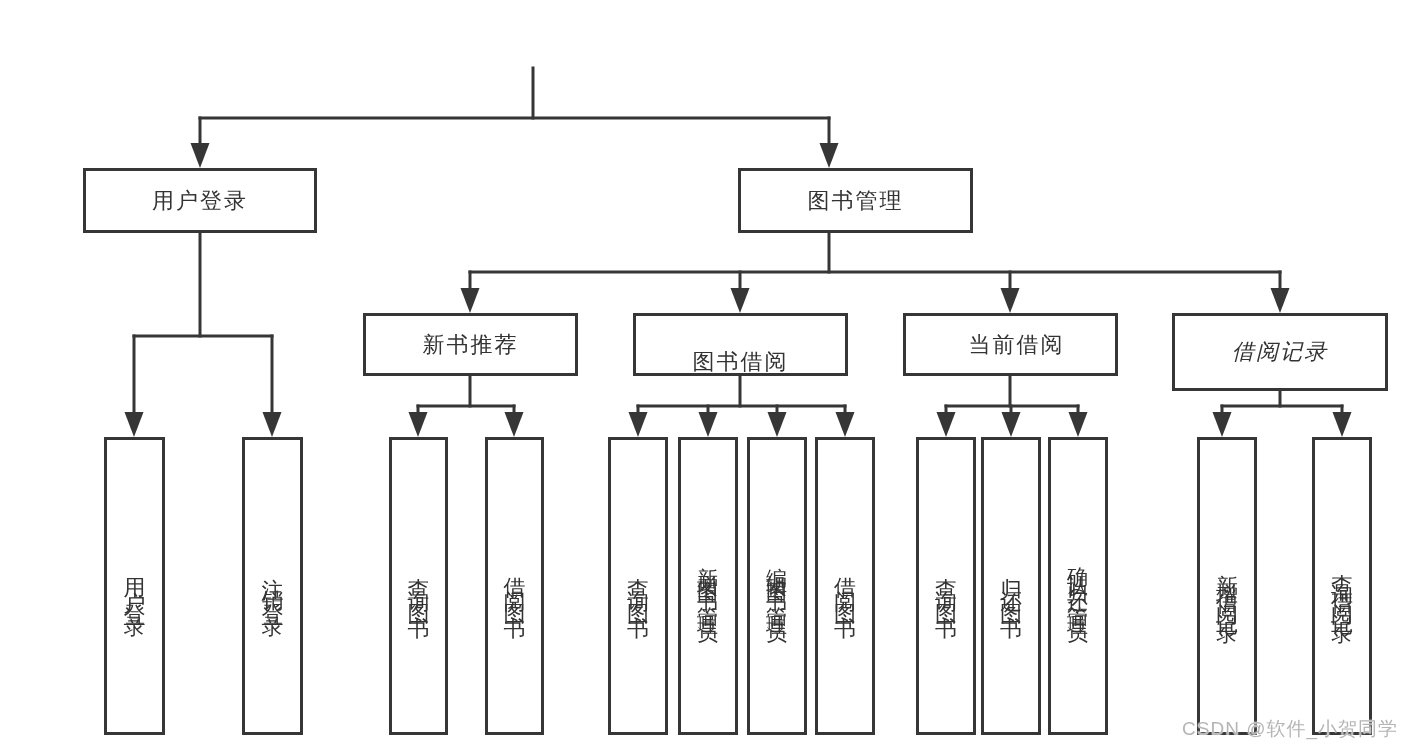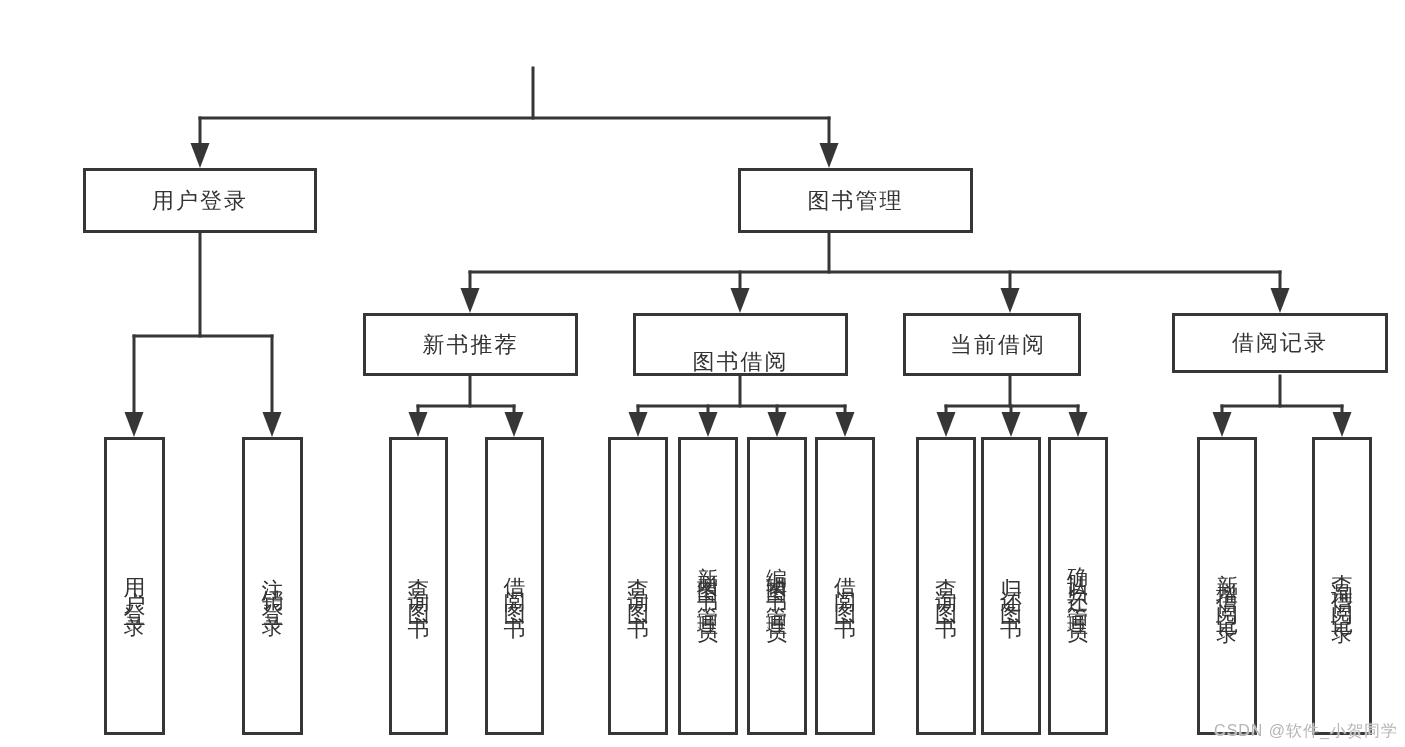--- a/index.html
+++ b/index.html
@@ -45,21 +45,21 @@
     letter-spacing: 13px;
   }
   .vleaf.mid span  { letter-spacing: 10px; }
   .vleaf.long span { letter-spacing: 8px; font-size: 21px; }
   #watermark {
     position: absolute;
     right: 7px;
     bottom: 5px;
     z-index: 10;
     color: #b5b5b5;
-    font-size: 16px;
+    font-size: 19px;
     letter-spacing: 1px;
     text-shadow: 0 0 2px #ffffff, 0 0 1px #ffffff;
     white-space: nowrap;
   }
 </style>
 </head>
 <body>
 
 <div id="stage">
 
@@ -125,24 +125,24 @@
   <div class="node" style="left:738px; top:168px; width:235px; height:65px;">
     <span>图书管理</span>
   </div>
 
   <div class="node" style="left:363px; top:313px; width:215px; height:63px;">
     <span>新书推荐</span>
   </div>
   <div class="node" style="left:633px; top:313px; width:215px; height:63px;align-items:flex-end;">
     <span>图书借阅</span>
   </div>
-  <div class="node" style="left:903px; top:313px; width:178px; height:63px;padding-left:12px;">
+  <div class="node" style="left:903px; top:313px; width:215px; height:63px;padding-left:12px;">
     <span>当前借阅</span>
   </div>
-  <div class="node" style="left:1172px; top:313px; width:216px; height:60px;">
+  <div class="node" style="left:1172px; top:313px; width:216px; height:78px;font-style:italic;">
     <span>借阅记录</span>
   </div>
 
   <div class="node vleaf" style="left:104px; top:437px; width:61px; height:298px;">
     <span>用户登录</span>
   </div>
   <div class="node vleaf" style="left:242px; top:437px; width:61px; height:298px;">
     <span>注销登录</span>
   </div>
 

